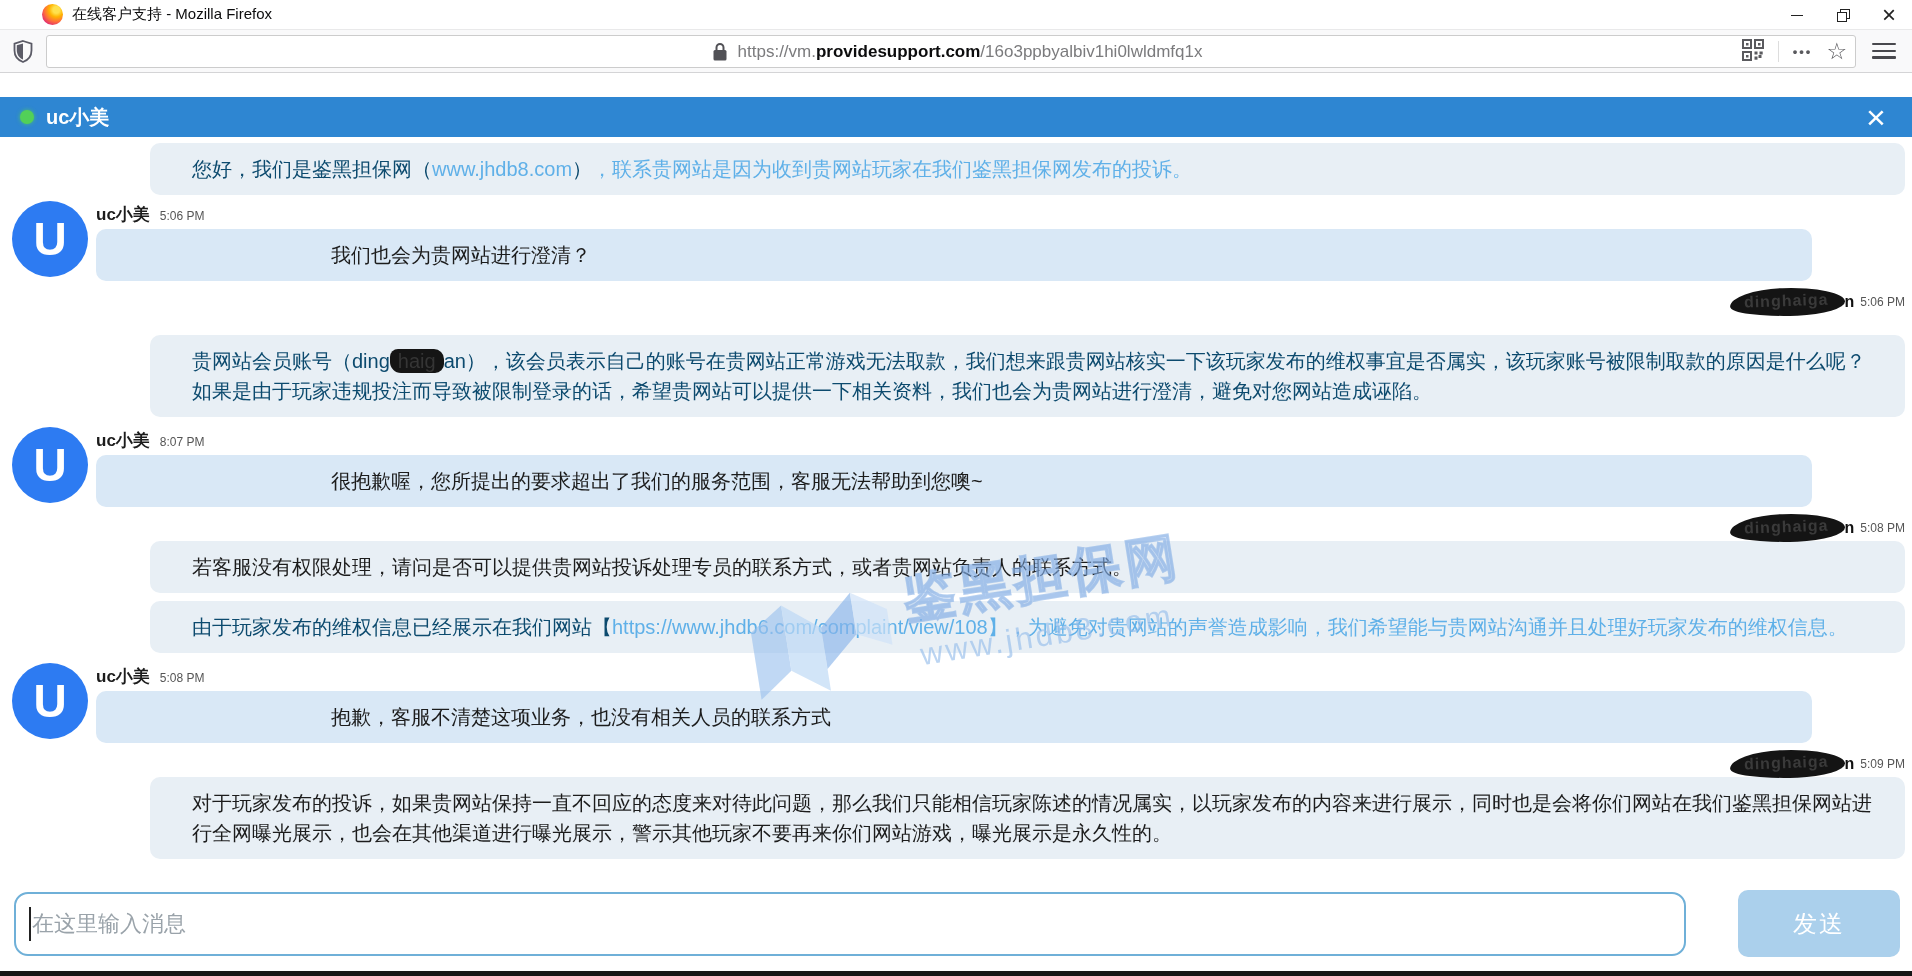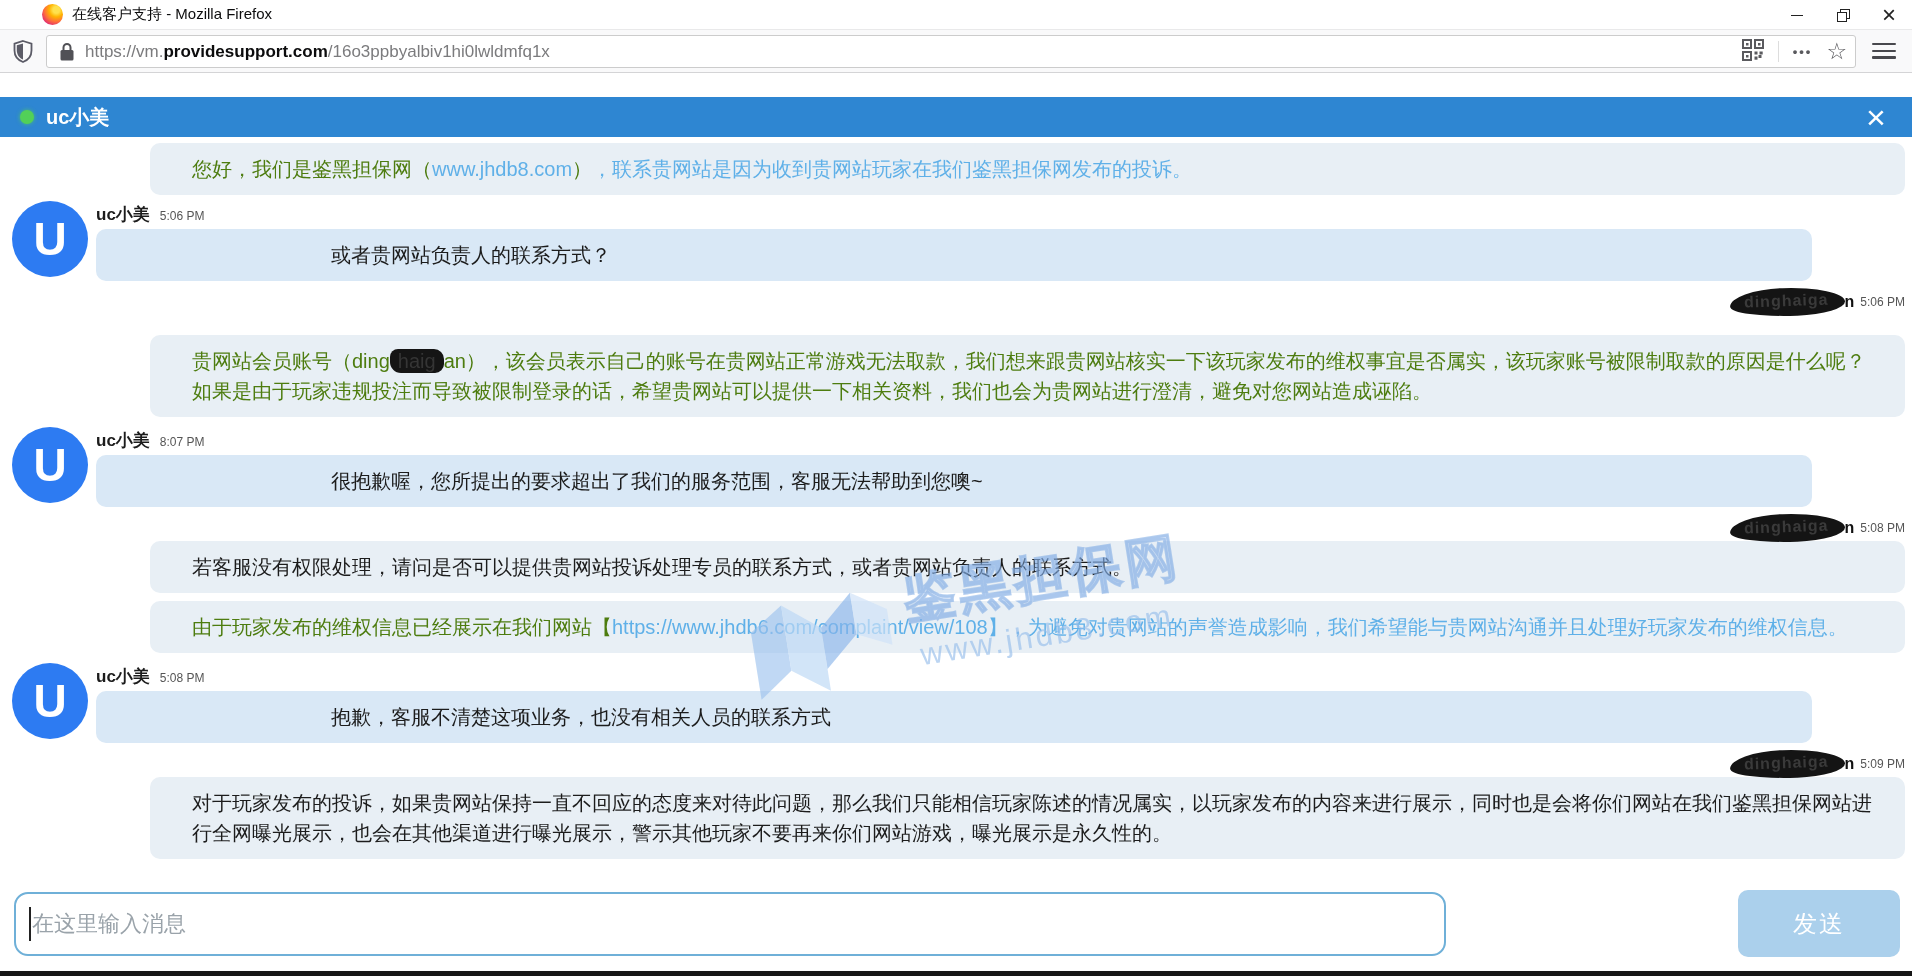--- a/index.html
+++ b/index.html
@@ -18,21 +18,21 @@
   .min-glyph { width:12px; height:0; border-top:1.6px solid #222; }
   .restore-glyph { position:relative; width:13px; height:13px; }
   .restore-glyph .r1 { position:absolute; right:0; top:0; width:10px; height:10px; border:1.4px solid #222; background:#fff; }
   .restore-glyph .r2 { position:absolute; left:0; bottom:0; width:10px; height:10px; border:1.4px solid #222; background:#fff; }
   .close-glyph { font-size:24px; font-weight:300; line-height:1; }
 
   .toolbar { position:absolute; top:30px; left:0; right:0; height:43px; background:#f9f9fa;
              border-bottom:1px solid #d4d4d6; }
   .shield-wrap { position:absolute; left:13px; top:10px; }
   .urlbar { position:absolute; left:46px; right:56px; top:5px; height:33px; background:#fff;
-            border:1px solid #ccc; border-radius:3px; display:flex; align-items:center; }
+            border:1px solid #ccc; border-radius:3px; display:flex; align-items:center;justify-content:center; }
   .lock-wrap { margin:0 10px 0 12px; display:flex; }
   .url-text { font-size:17px; white-space:nowrap; }
   .url-dim { color:#7b7b7d; }
   .url-domain { color:#0c0c0d; font-weight:600; }
   .urlbar-right { position:absolute; right:8px; top:0; height:31px; display:flex; align-items:center; gap:14px; }
   .v-sep { width:1px; height:21px; background:#ddd; }
   .ellipsis { font-size:13px; font-weight:bold; color:#5a5a5e; letter-spacing:2px; }
   .star { font-size:23px; color:#5a5a5e; line-height:1; }
   .menu-btn { position:absolute; right:16px; top:13px; width:24px; }
   .menu-bar { height:2.4px; background:#48484d; margin-bottom:4.2px; border-radius:1px; }
@@ -45,21 +45,21 @@
   .chat-agent-name { color:#fff; font-size:20px; font-weight:bold; }
   .chat-close { position:absolute; right:14px; top:0; height:40px; width:44px; color:#fff;
                 font-size:34px; font-weight:200; display:flex; align-items:center; justify-content:center; line-height:1; }
 
   
   .msg-area { position:absolute; top:137px; left:0; right:0; height:751px; overflow:hidden; background:#fff; }
 
   .v-bubble { margin-left:150px; width:1755px; background:#e8eff5; border-radius:10px;
               padding:11px 30px 11px 42px; font-size:20px; line-height:30px; color:#1c1c1c; }
   .seg-link { color:#5fb0e8; }
-  .seg-dark { color:#4d7c0f; }
+  .seg-dark { color:#0c4a6e; }
 
   .a-group { position:relative; padding-left:96px; margin-top:8px; }
   .a-avatar { position:absolute; left:12px; top:-2px; width:76px; height:76px; border-radius:50%;
               background:#2d7bf2; color:#fff; display:flex; align-items:center; justify-content:center;
               font-size:46px; font-weight:800; }
   .a-meta { height:22px; font-size:17px; display:flex; align-items:baseline; gap:10px; }
   .a-name { font-weight:bold; color:#1c1c1c; }
   .msg-time { font-size:12px; color:#555; font-weight:normal; }
   .a-bubble { margin-top:4px; width:1716px; background:#d9e8f6; border-radius:10px;
               padding:11px 30px 11px 235px; font-size:20px; line-height:30px; color:#1c1c1c; }
@@ -75,21 +75,21 @@
   
   .watermark { position:absolute; left:742px; top:408px; width:470px; transform:rotate(-9deg);
                display:flex; align-items:center; gap:14px; pointer-events:none; opacity:.85; z-index:5; }
   .wm-text-col { display:flex; flex-direction:column; }
   .wm-title { font-size:52px; font-weight:bold; letter-spacing:4px;
               color:rgba(137,178,232,0.40); -webkit-text-stroke:1.6px rgba(126,170,228,0.65); }
   .wm-url { font-size:31px; color:rgba(150,190,235,0.75); letter-spacing:3px; margin-top:4px; margin-left:8px; }
 
   
   .composer { position:absolute; left:0; right:0; bottom:19px; height:67px; background:#fff; }
-  .chat-input { position:absolute; left:14px; top:2px; width:1432px; height:64px; border:2px solid #6fb0d8;
+  .chat-input { position:absolute; left:14px; top:2px; width:1672px; height:64px; border:2px solid #6fb0d8;
                 border-radius:14px; font-size:22px; color:#c2410c; padding:0 20px 0 16px; outline:none;
                 font-family:"Liberation Sans","DejaVu Sans",sans-serif; }
   .chat-input::placeholder { color:#9aa3aa; }
   .caret { position:absolute; left:29px; top:17px; width:1.5px; height:34px; background:#222; }
   .send-btn { position:absolute; right:12px; top:0; width:162px; height:67px; background:#abd0ec;
               border:none; border-radius:10px; color:#fff; font-size:24px; letter-spacing:2px;
               font-family:Liberation Serif, serif; }
 
   .window-bottom { position:absolute; left:0; right:0; bottom:0; height:5px; background:#161616; }
 </style>
@@ -183,21 +183,21 @@
     <div class="v-bubble" style="margin-top:6px">
       <span class="seg-dark">您好，我们是鉴黑担保网（</span><span class="seg-link">www.jhdb8.com</span><span class="seg-dark">）</span><span class="seg-link">，联系贵网站是因为收到贵网站玩家在我们鉴黑担保网发布的投诉。</span>
     </div>
 
     <div class="a-group">
       <div class="a-avatar">U</div>
       <div class="a-meta">
         <span class="a-name">uc小美</span>
         <span class="msg-time">5:06 PM</span>
       </div>
-      <div class="a-bubble">或者贵网站负责人的联系方式？</div>
+      <div class="a-bubble">我们也会为贵网站进行澄清？</div>
     </div>
 
     <div class="meta-row">
       <span class="scribble">dinghaiga</span>
         <span class="visible-tail">n</span>
       <span class="msg-time">5:06 PM</span>
     </div>
     <div class="v-bubble" style="margin-top:20px">
       <span class="seg-dark">贵网站会员账号（ding</span><span class="scribble-inline">haig</span><span class="seg-dark">an），该会员表示自己的账号在贵网站正常游戏无法取款，我们想来跟贵网站核实一下该玩家发布的维权事宜是否属实，该玩家账号被限制取款的原因是什么呢？如果是由于玩家违规投注而导致被限制登录的话，希望贵网站可以提供一下相关资料，我们也会为贵网站进行澄清，避免对您网站造成诬陷。</span>
     </div>

